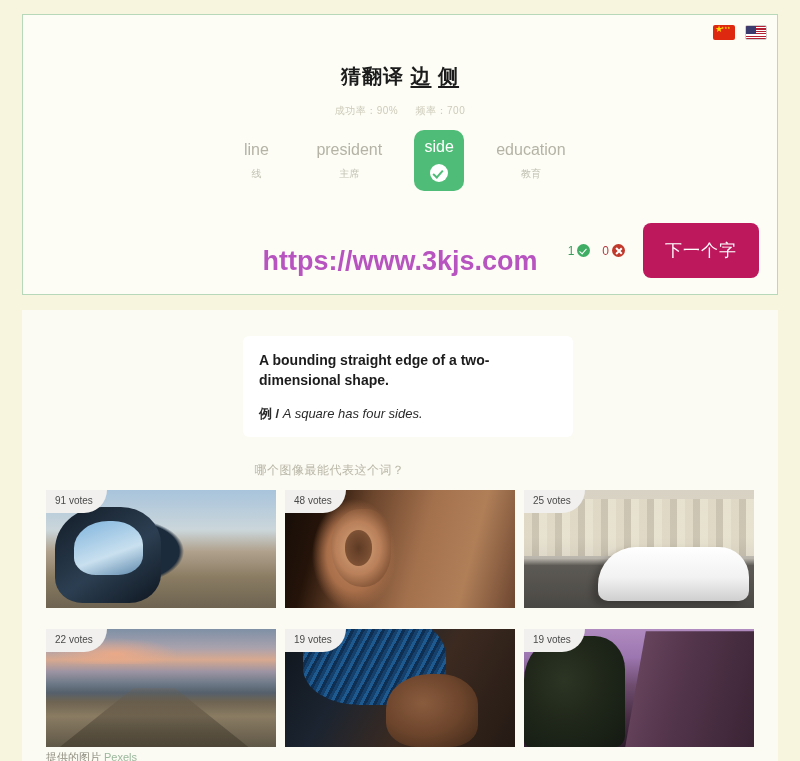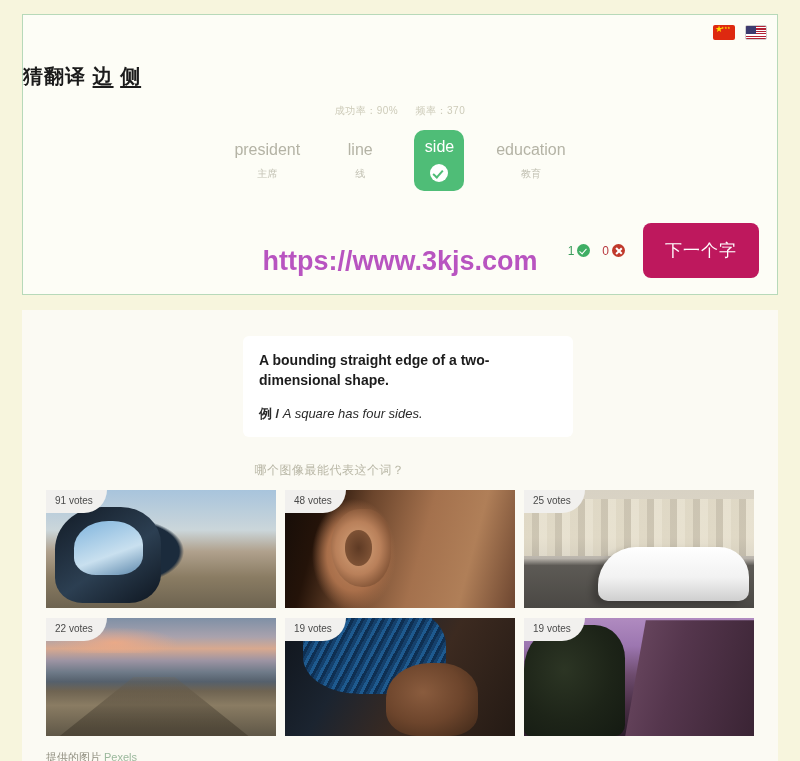--- a/index.html
+++ b/index.html
@@ -71,21 +71,21 @@
   }
   .flag-us::before {
     content: "";
     position: absolute;
     left: 0; top: 0;
     width: 10px; height: 8px;
     background: #3c3b6e;
   }
 
   .quiz-title {
-    text-align: left;
+    text-align: center;
     margin-top: 48px;
     font-size: 20px;
     font-weight: bold;
     color: #1b1b1b;
     letter-spacing: 1px;
   }
   .quiz-title .zh-word {
     text-decoration: underline;
     text-underline-offset: 3px;
   }
@@ -121,21 +121,20 @@
     color: #c3c2b4;
     margin-top: 8px;
     line-height: 12px;
   }
   .option.correct {
     background: #4fbd77;
     border-radius: 10px;
     padding: 7px 10px 9px 10px;
     min-width: 30px;
     margin-top: -7px;
-    text-align: right;
   }
   .option.correct .en {
     color: #ffffff;
     font-weight: 500;
   }
   .check-circle {
     width: 18px;
     height: 18px;
     border-radius: 50%;
     background: #ffffff;
@@ -305,21 +304,21 @@
   }
 
   .img-grid {
     position: absolute;
     left: 24px;
     top: 180px;
     width: 708px;
     display: grid;
     grid-template-columns: repeat(3, 230px);
     grid-auto-rows: 118px;
-    gap: 10px 9px;
+    gap: 21px 9px;
   }
   .img-tile {
     position: relative;
     overflow: hidden;
     cursor: pointer;
     background: #ddd;
   }
   .tile-art {
     position: absolute;
     inset: 0;
@@ -496,31 +495,31 @@
   </div>
 
   <div class="quiz-title">
     <span>猜翻译</span>
     <span class="zh-word">边</span>
     <span class="zh-word">侧</span>
   </div>
 
   <div class="quiz-stats">
     <span>成功率：90%</span>
-    <span>频率：370</span>
+    <span>频率：700</span>
   </div>
 
   <div class="options">
+    <div class="option">
+      <div class="en">line</div>
+      <div class="zh">线</div>
+    </div>
     <div class="option">
       <div class="en">president</div>
       <div class="zh">主席</div>
-    </div>
-    <div class="option">
-      <div class="en">line</div>
-      <div class="zh">线</div>
     </div>
     <div class="option correct">
       <div class="en">side</div>
       <div class="check-circle"></div>
     </div>
     <div class="option">
       <div class="en">education</div>
       <div class="zh">教育</div>
     </div>
   </div>

